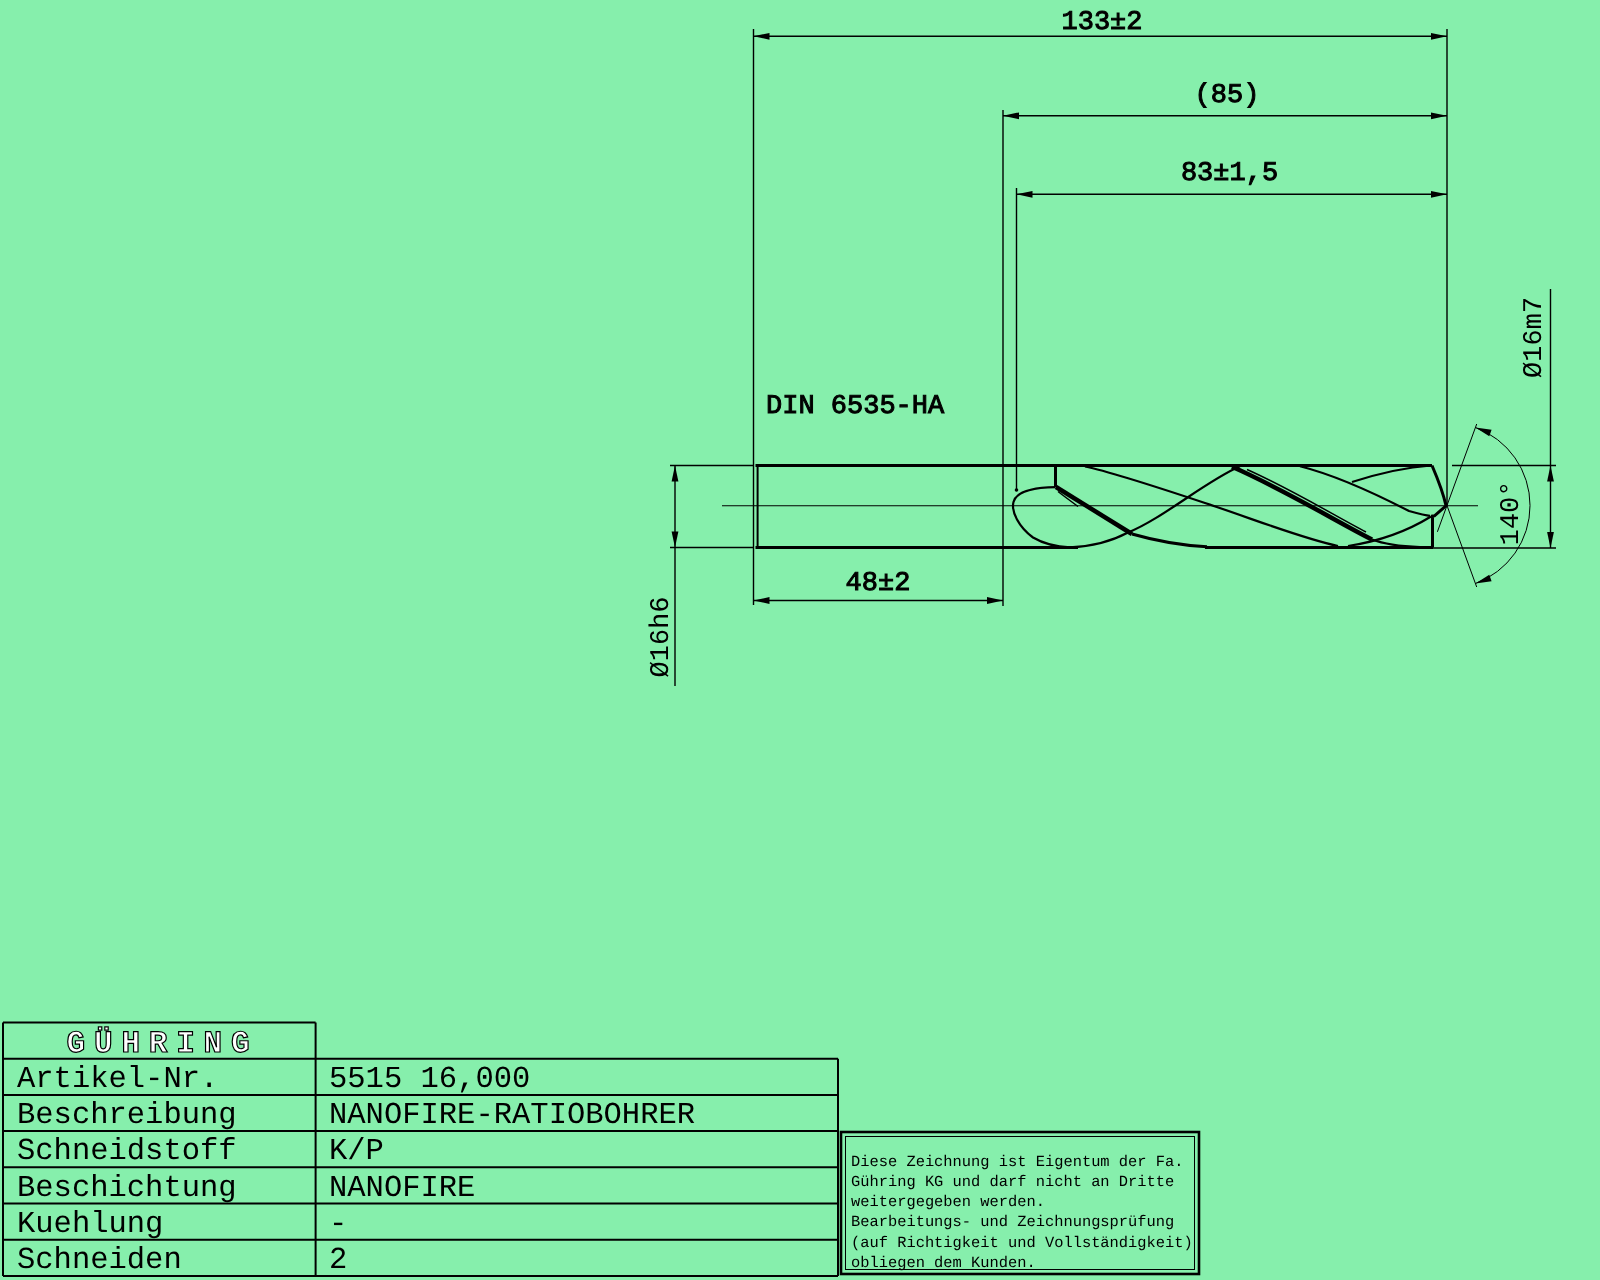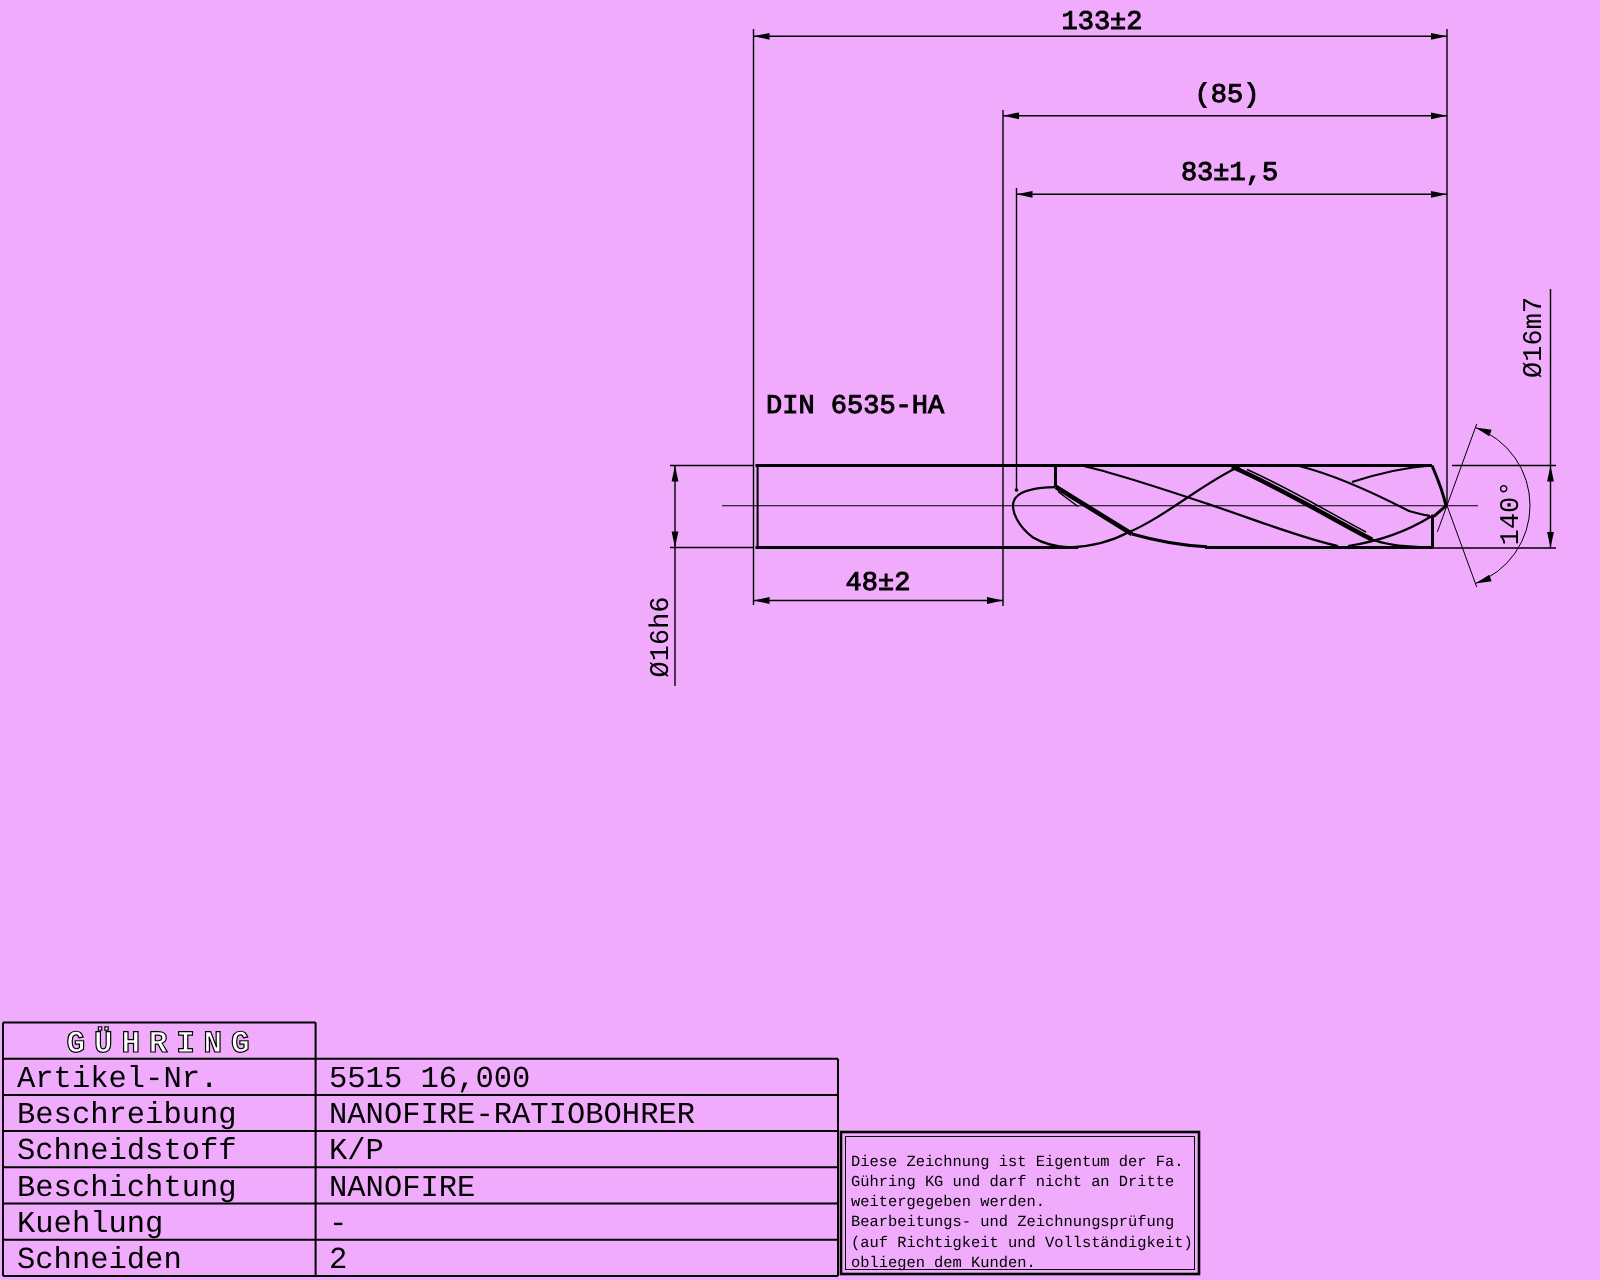--- a/index.html
+++ b/index.html
@@ -1,16 +1,16 @@
 <!DOCTYPE html>
 <html><head>
 <meta charset="utf-8">
 <style>
   html,body{margin:0;padding:0;background:#fff;}
-  .page{position:relative;width:1600px;height:1280px;background:#f0abfc;overflow:hidden;}
+  .page{position:relative;width:1600px;height:1280px;background:#86efac;overflow:hidden;}
   svg text{font-family:"Liberation Mono",monospace;fill:#000;text-rendering:geometricPrecision;}
 </style>
 </head>
 <body>
 <div class="page">
 <svg width="1600" height="1280" viewBox="0 0 1600 1280">
 <g fill="none" stroke="#000">
 
 <line x1="753.5" y1="29" x2="753.5" y2="605" stroke-width="1.4"></line>
 

